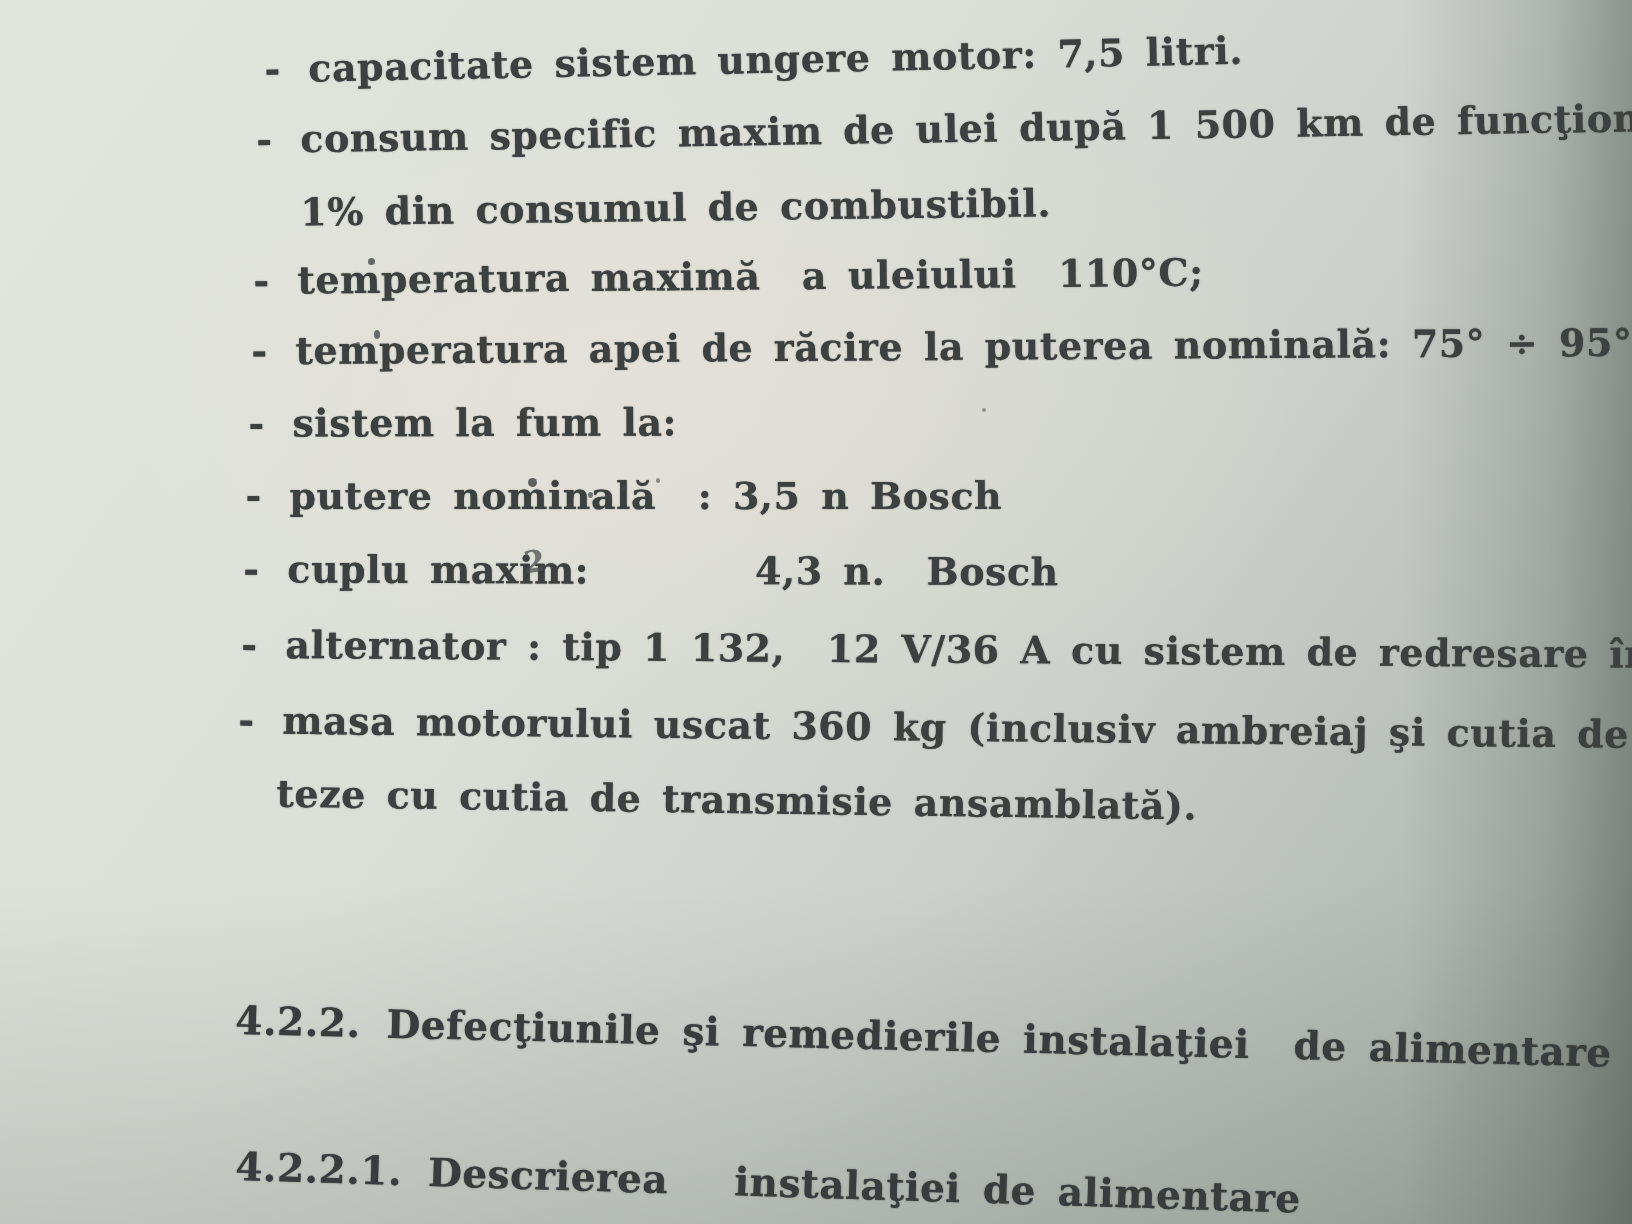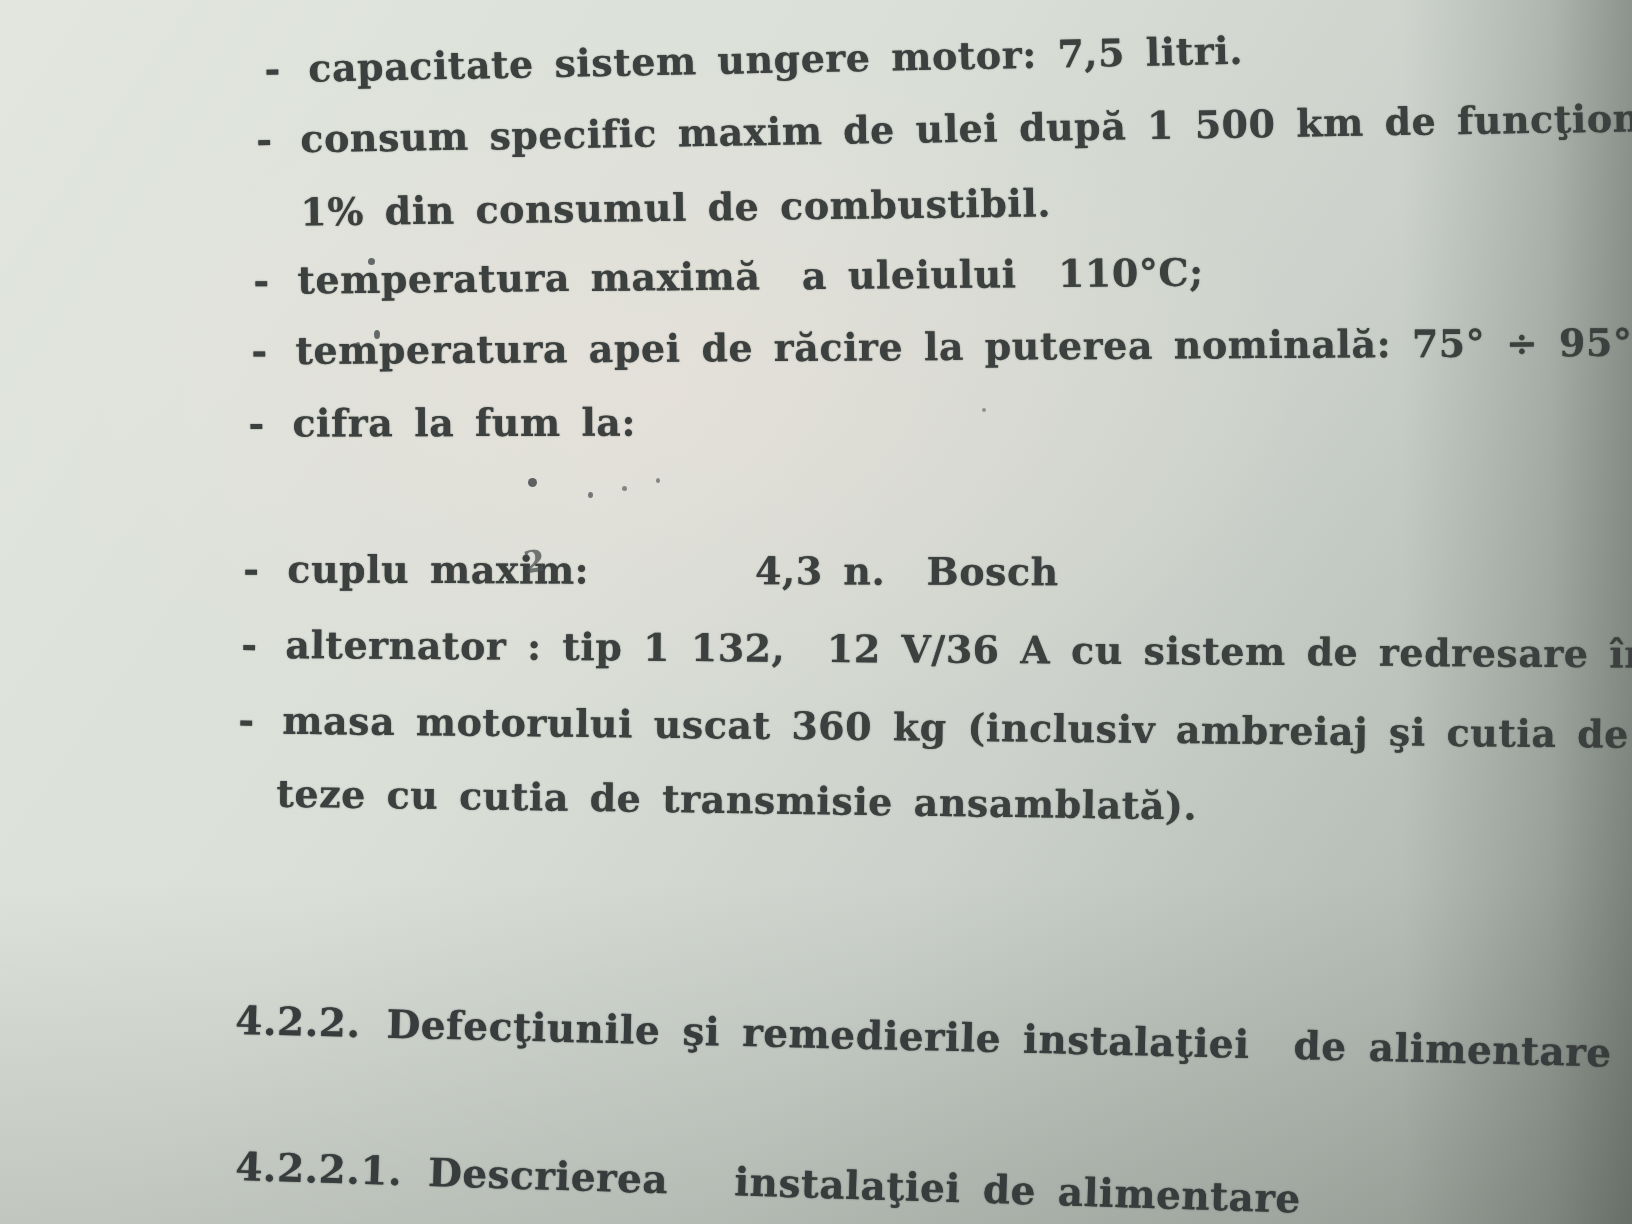--- a/index.html
+++ b/index.html
@@ -67,23 +67,26 @@
 
     <div class="line" style="top:216px;left:129px;transform:rotate(-0.5deg);transform-origin:0 50%;">
       <span class="bullet">-</span><span>temperatura maximă  a uleiului  110°C;</span>
     </div>
 
     <div class="line" style="top:286px;left:127px;transform:rotate(-0.35deg);transform-origin:0 50%;">
       <span class="bullet">-</span><span>temperatura apei de răcire la puterea nominală: 75° ÷ 95°C.</span>
     </div>
 
     <div class="line" style="top:358px;left:124px;transform:rotate(-0.15deg);transform-origin:0 50%;">
-      <span class="bullet">-</span><span>cifra la fum la:</span>
+      <span class="bullet">-</span><span>sistem la fum la:</span>
     </div>
 
+    <div class="line" style="top:430px;left:121px;transform:rotate(0deg);transform-origin:0 50%;">
+      <span class="bullet">-</span><span>putere nominală  : 3,5 n Bosch</span>
+    </div>
 
     <div class="line" style="top:503px;left:119px;transform:rotate(0.2deg);transform-origin:0 50%;">
       <span class="bullet">-</span><span>cuplu maxim:        4,3 n.  Bosch</span>
     </div>
 
     <div class="line" style="top:578px;left:117px;transform:rotate(0.4deg);transform-origin:0 50%;">
       <span class="bullet">-</span><span>alternator : tip 1 132,  12 V/36 A cu sistem de redresare închis.</span>
     </div>
 
     <div class="line" style="top:653px;left:114px;transform:rotate(0.6deg);transform-origin:0 50%;">

